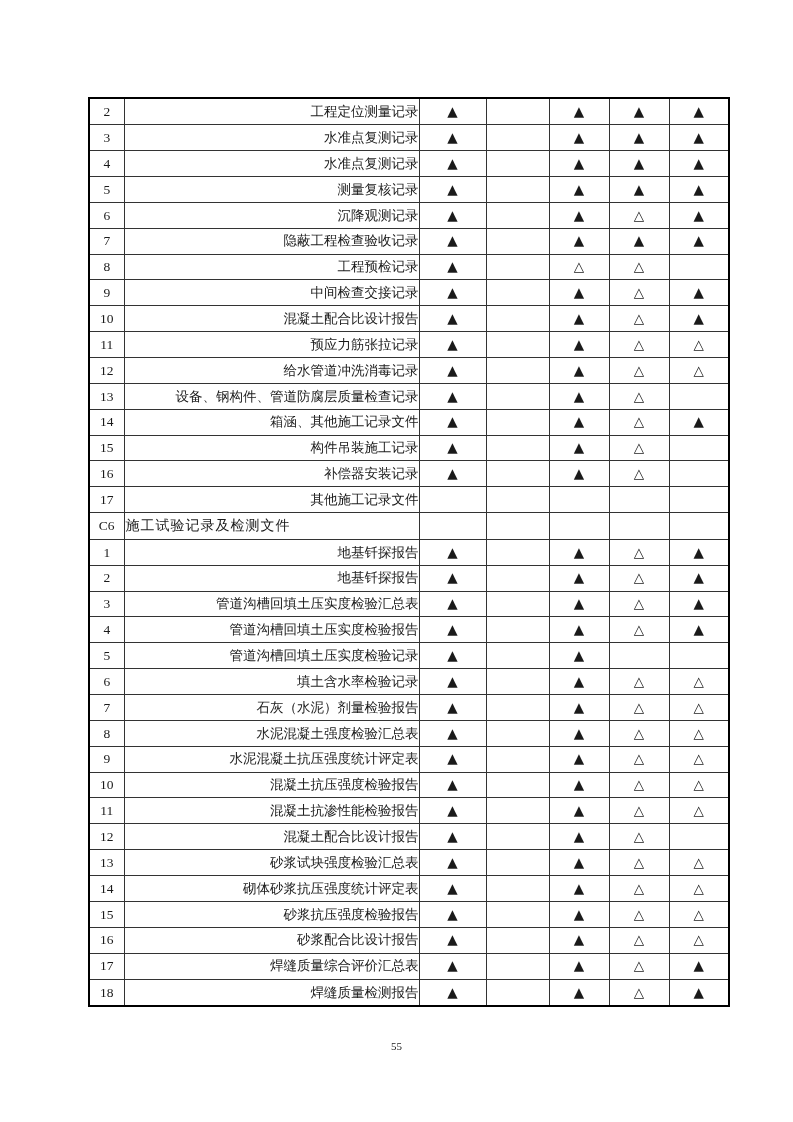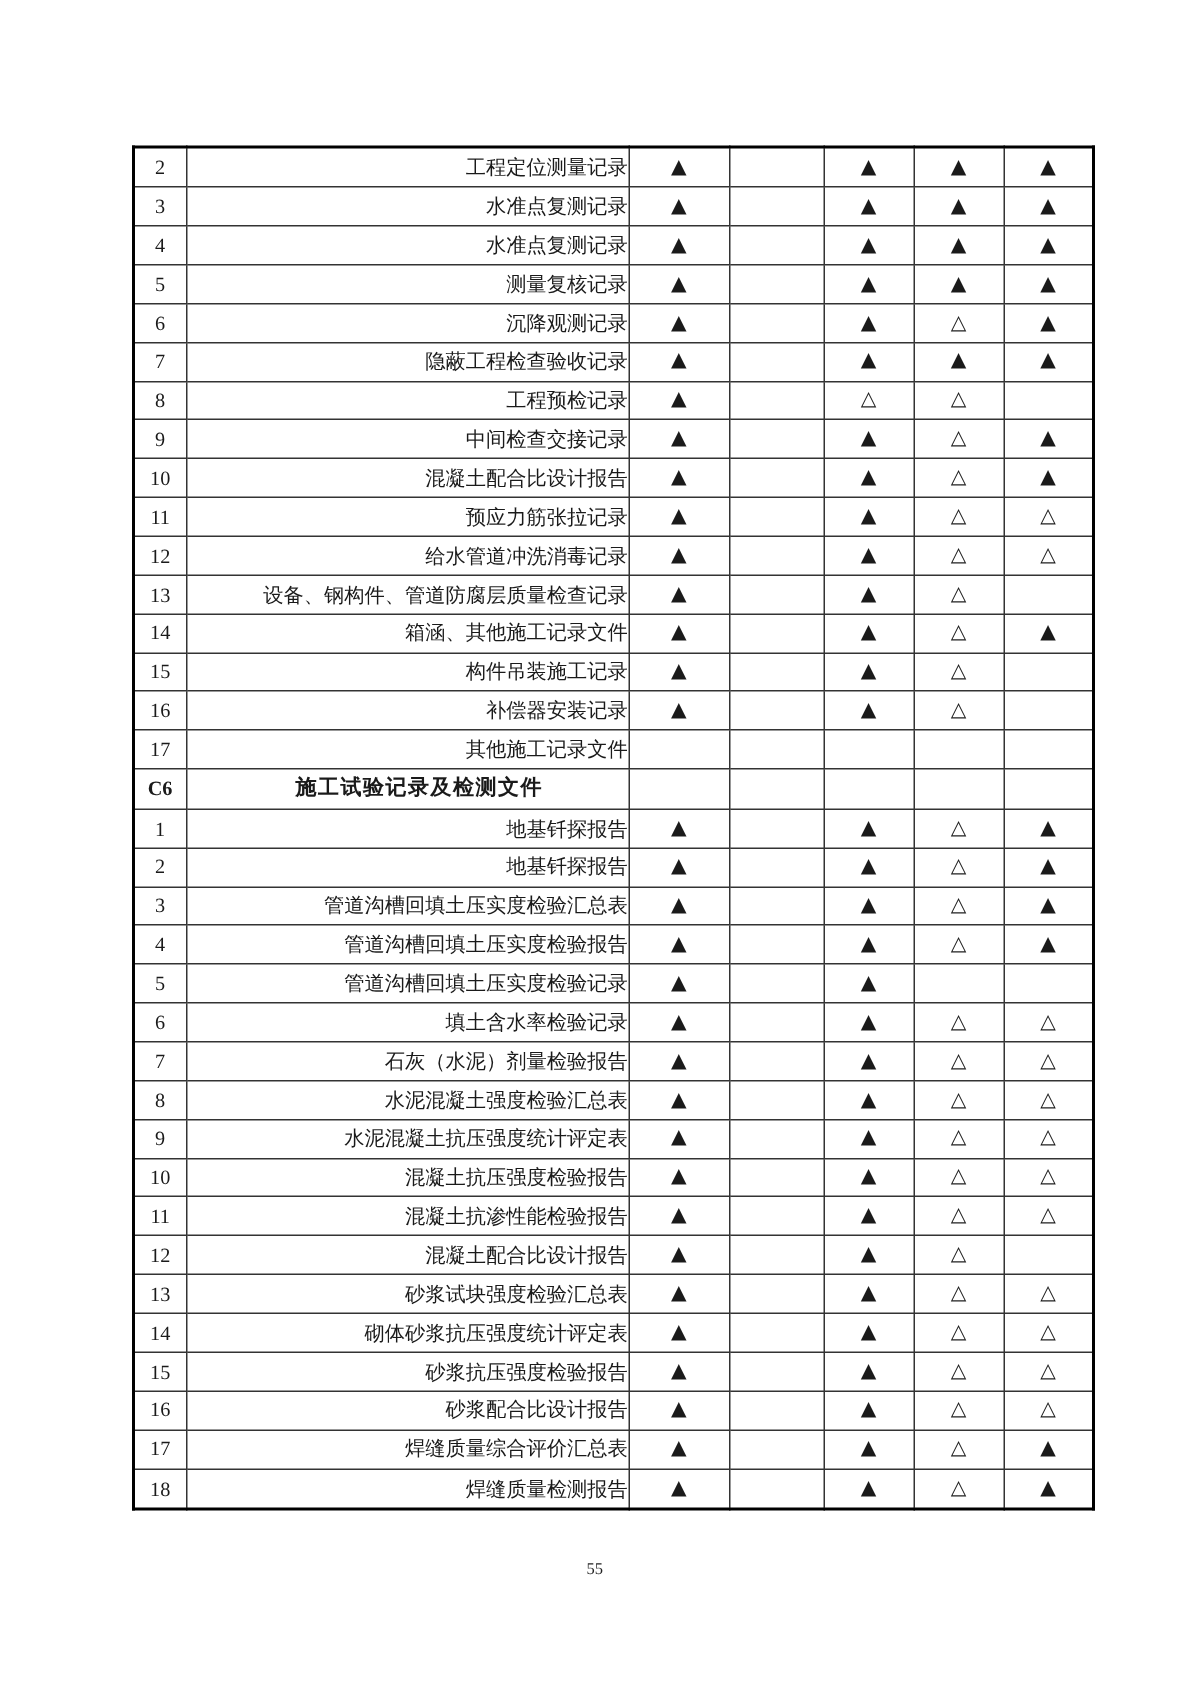--- a/index.html
+++ b/index.html
@@ -43,25 +43,25 @@
     text-align: right;
     padding-left: 10px;
   }
   td.mark {
     text-align: center;
     font-family: "DejaVu Sans", sans-serif;
     font-size: 13px;
   }
   tr.section td.num,
   tr.section td.desc {
-    font-weight: bold;
+    font-weight: normal;
   }
   tr.section td.desc {
-    text-align: center;
-    padding-left: 16px;
+    text-align: left;
+    padding-left: 1px;
     font-size: 14px;
     letter-spacing: 1px;
   }
   .page-number {
     position: absolute;
     left: 0;
     top: 1040px;
     width: 100%;
     text-align: center;
     font-size: 11px;

